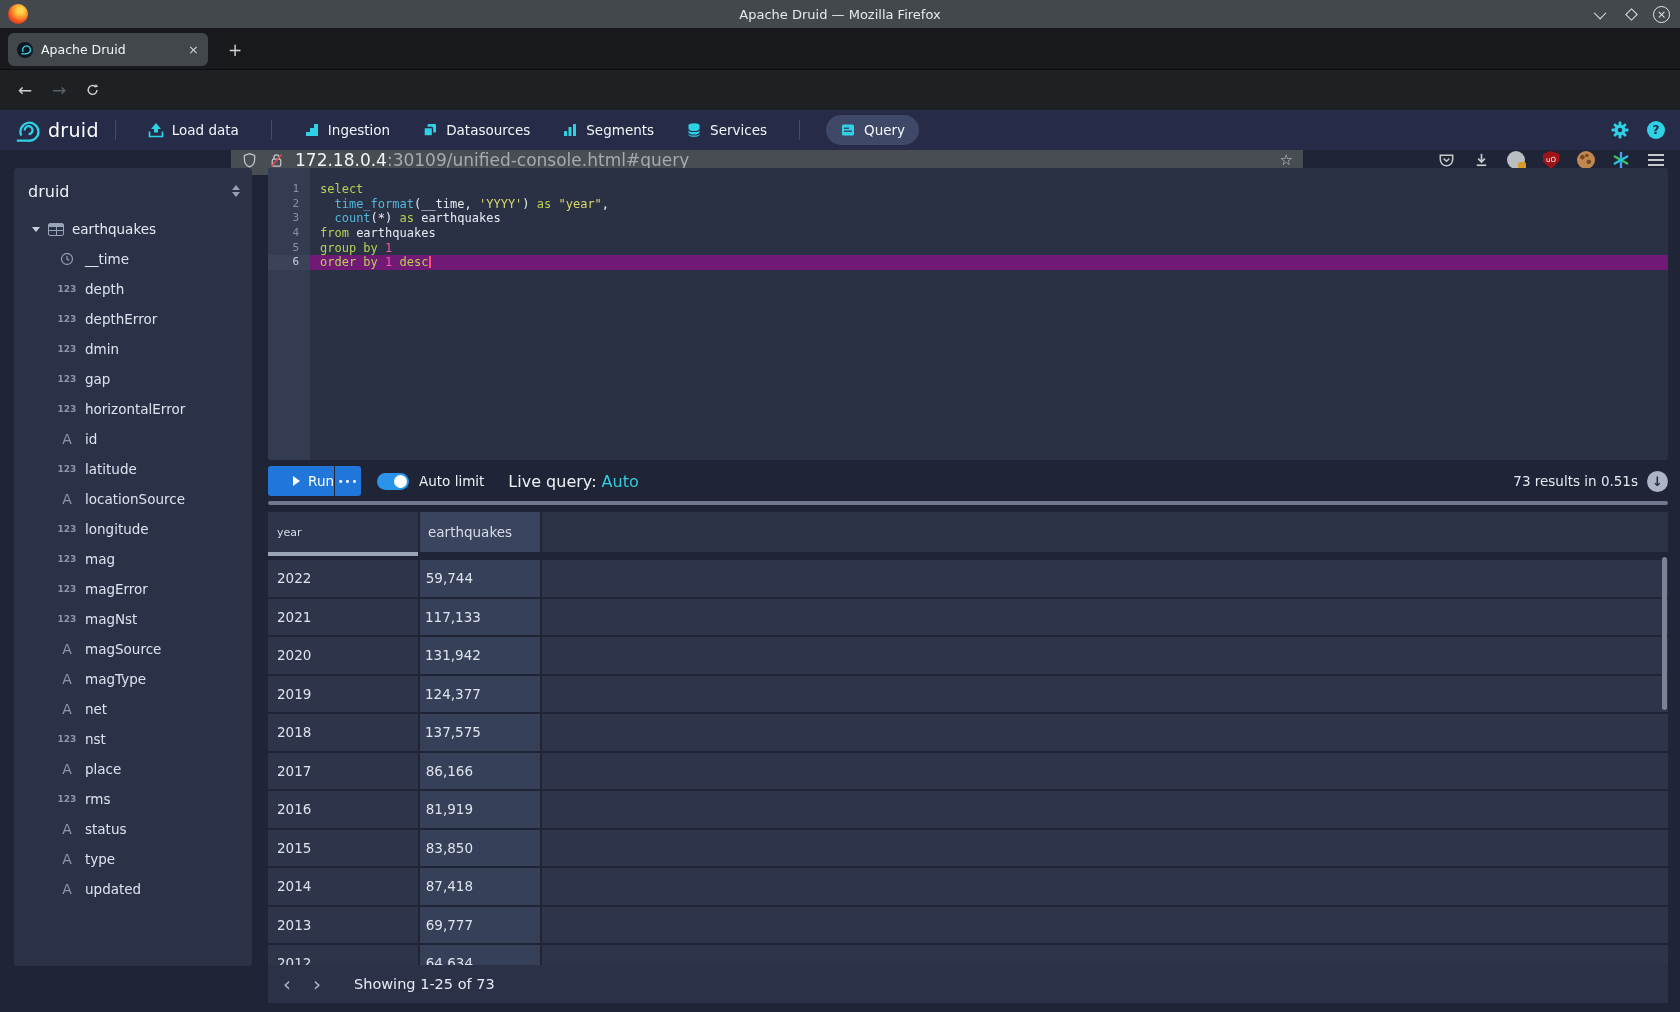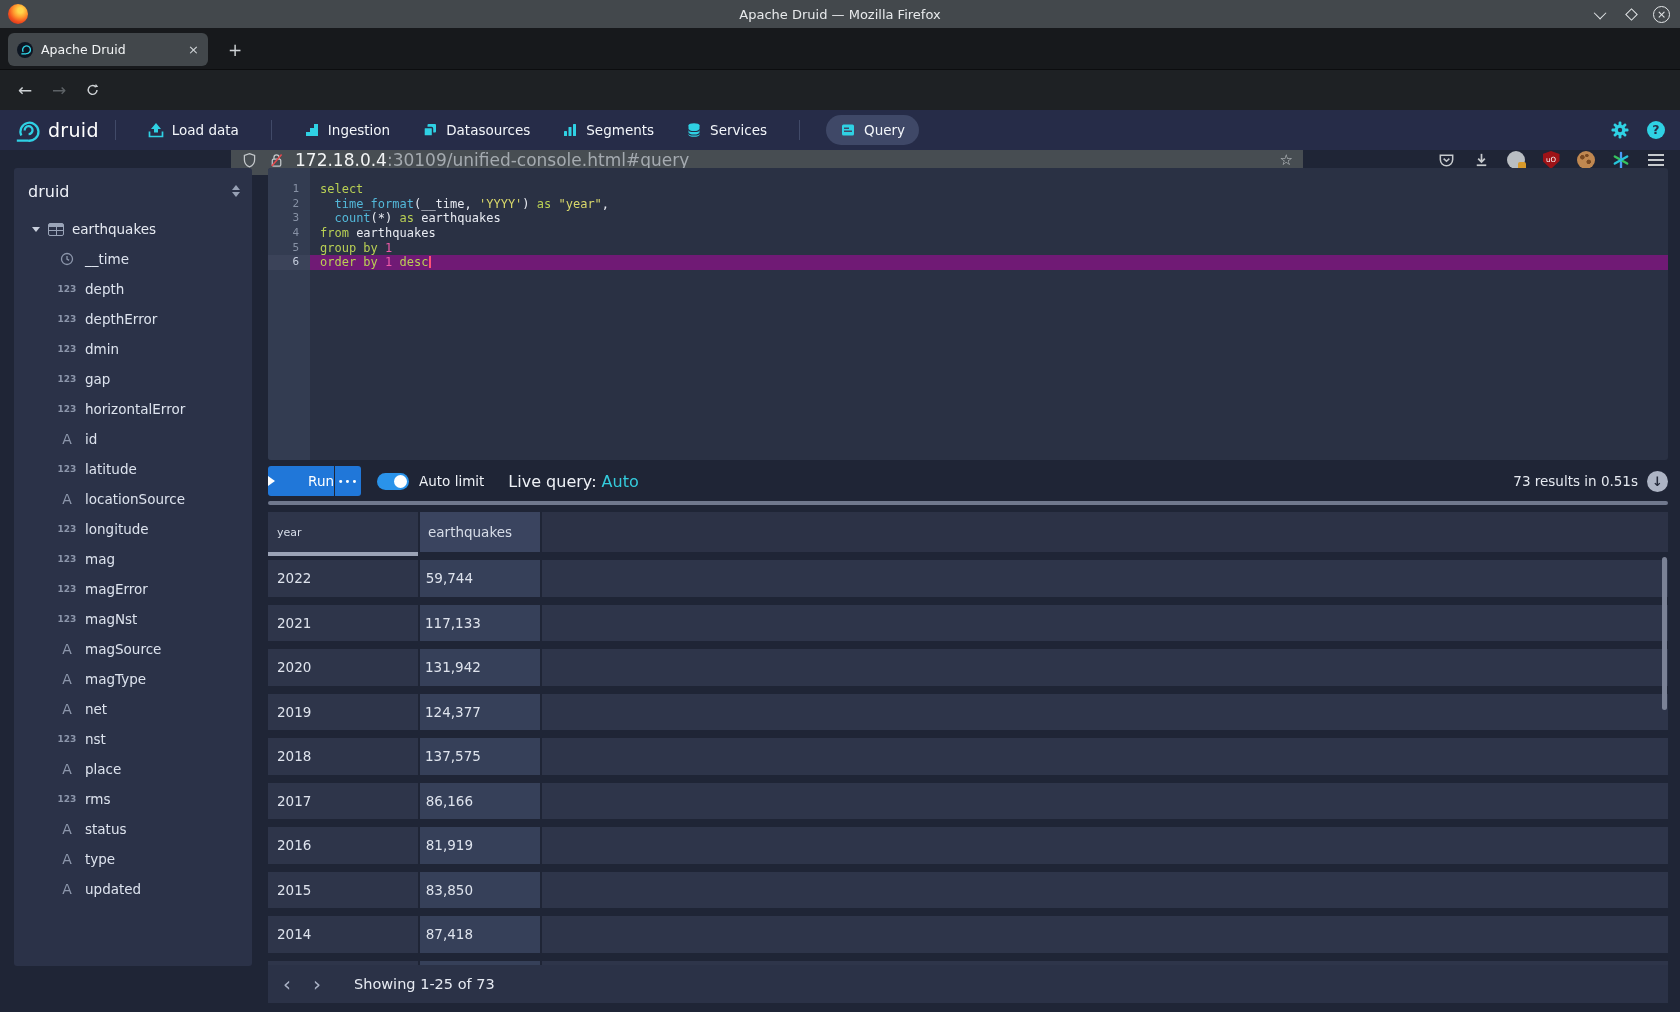--- a/index.html
+++ b/index.html
@@ -108,21 +108,21 @@
   .tok-kw { color:#b9d054; }
   .tok-fn { color:#53b8d9; }
   .tok-str { color:#d8d76a; }
   .tok-num { color:#ef5aa8; }
   .cursor { display:inline-block; width:2px; height:12px; background:#ff5077; vertical-align:-2px; margin-left:1px; }
 
   
   .runrow { position:absolute; left:268px; top:466px; width:1400px; height:30px;
     display:flex; align-items:center; }
   .btn-run { width:66px; height:30px; background:#2077d9; border-radius:3px 0 0 3px; color:#fff;
-    font-size:13.5px; display:flex; align-items:center; justify-content:space-between; gap:8px; }
+    font-size:13.5px; display:flex; align-items:center; justify-content:flex-end; gap:8px; }
   .play { width:0; height:0; border-top:5px solid transparent; border-bottom:5px solid transparent;
     border-left:7px solid #fff; }
   .btn-more { width:26px; height:30px; background:#2077d9; border-radius:0 3px 3px 0; margin-left:1px;
     color:#fff; font-size:10px; letter-spacing:1px; display:flex; align-items:center; justify-content:center; }
   .toggle { width:32px; height:17px; border-radius:9px; background:#2a93ea; margin-left:16px; position:relative; }
   .toggle .knob { position:absolute; right:2px; top:2px; width:13px; height:13px; border-radius:50%; background:#fff; }
   .rr-label { margin-left:10px; font-size:13.5px; color:#eef1f6; }
   .lq { margin-left:24px; font-size:16px; color:#eef1f6; }
   .lq .val { color:#34cbdc; }
   .rr-right { margin-left:auto; display:flex; align-items:center; gap:9px; }
@@ -135,21 +135,21 @@
   
   .results { position:absolute; left:268px; top:512px; width:1400px; height:453px; overflow:hidden; }
   .hrow { display:flex; height:40px; }
   .hcell-year { width:150px; background:#2e354a; color:#d7dde8; font-size:11px;
     display:flex; align-items:center; padding-left:9px; }
   .hcell-eq { width:120px; background:#3a445f; color:#d7dde8; font-size:13.5px;
     display:flex; align-items:center; padding-left:8px; margin-left:2px; }
   .hcell-rest { flex:1; background:#2c3246; margin-left:2px; }
   .sort-underline { width:150px; height:4px; background:#9ba3b6; }
   .tbody { margin-top:4px; }
-  .trow { display:flex; height:36.5px; margin-bottom:8px; }
+  .trow { display:flex; height:36.5px; margin-bottom:2px; }
   .tc-year { width:150px; background:#2e354a; color:#dee3ed; font-size:13.5px;
     display:flex; align-items:center; padding-left:9px; }
   .tc-eq { width:120px; background:#364059; color:#dee3ed; font-size:13.5px;
     display:flex; align-items:center; padding-left:5px; margin-left:2px; }
   .tc-eq span { display:inline-block; width:48px; text-align:right; }
   .tc-rest { flex:1; background:#2e354a; margin-left:2px; }
   .vscroll { position:absolute; left:1662px; top:557px; width:5px; height:153px; background:#7b8296; border-radius:3px; }
 
   
   .footer { position:absolute; left:268px; top:965px; width:1400px; height:38px; background:#2b3247;

